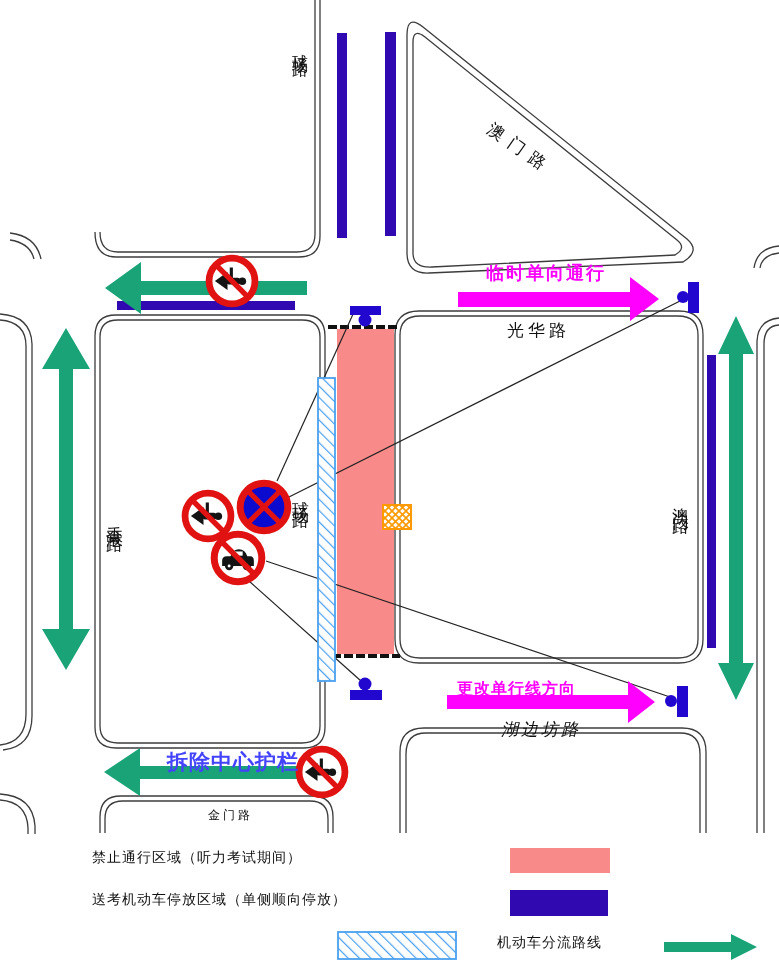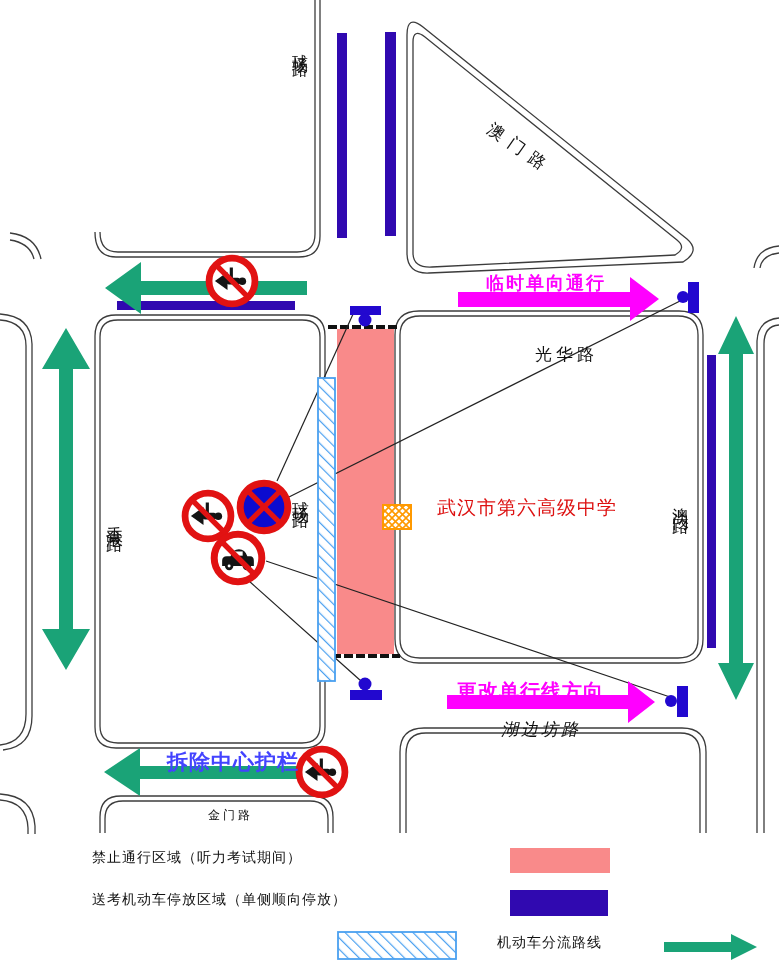--- a/index.html
+++ b/index.html
@@ -159,37 +159,36 @@
     <rect x="510" y="890" width="98" height="26" fill="#3009b0"></rect>
     <rect x="338" y="932" width="118" height="27" fill="url(#hatchBlue)" stroke="#4aa0f0" stroke-width="1.8"></rect>
     <polygon fill="#1aa377" points="757,947 731,934 731,942 664,942 664,952 731,952 731,960"></polygon>
   </g>
 </svg>
 
 <div class="lbl vtext vroad" style="left:292px;top:41px;font-size:16px;letter-spacing:4px;">球场路</div>
 
 <div class="lbl road" style="left:494px;top:120px;letter-spacing:8px;transform:rotate(35deg);transform-origin:left top;">澳门路</div>
 
-<div class="lbl road" style="left:507px;top:346px;margin-left:28px;">光华路</div>
+<div class="lbl road" style="left:507px;top:322px;">光华路</div>
 
 <div class="lbl vtext vroad" style="left:106px;top:512px;">香港路</div>
 
 <div class="lbl vtext vroad" style="left:292px;top:488px;">球场路</div>
 
 <div class="lbl vtext vroad" style="left:672px;top:494px;">澳门路</div>
 
 <div class="lbl road" style="left:501px;top:721px;font-size:17px;letter-spacing:3px;font-style:italic;">湖边坊路</div>
 
 <div class="lbl road" style="left:208px;top:809px;font-size:12px;letter-spacing:3px;">金门路</div>
 
-<div class="lbl school" style="left:437px;top:498px;">武汉市第六高级中学</div>
 
-<div class="lbl magenta" style="left:486px;top:274px;font-size:18px;letter-spacing:2px;">临时单向通行</div>
+<div class="lbl magenta" style="left:486px;top:264px;font-size:18px;letter-spacing:2px;">临时单向通行</div>
 
-<div class="lbl magenta" style="left:457px;top:681px;font-size:20px;letter-spacing:1px;">更改单行线方向</div>
+<div class="lbl magenta" style="left:457px;top:681px;font-size:16px;letter-spacing:1px;">更改单行线方向</div>
 
 <div class="lbl blue-note" style="left:167px;top:751px;font-size:21px;letter-spacing:1px;">拆除中心护栏</div>
 
 <div class="lbl legend-t" style="left:92px;top:850px;">禁止通行区域（听力考试期间）</div>
 <div class="lbl legend-t" style="left:92px;top:892px;">送考机动车停放区域（单侧顺向停放）</div>
 <div class="lbl legend-t" style="left:497px;top:935px;">机动车分流路线</div>
 
 </div>
 
 </body></html>

